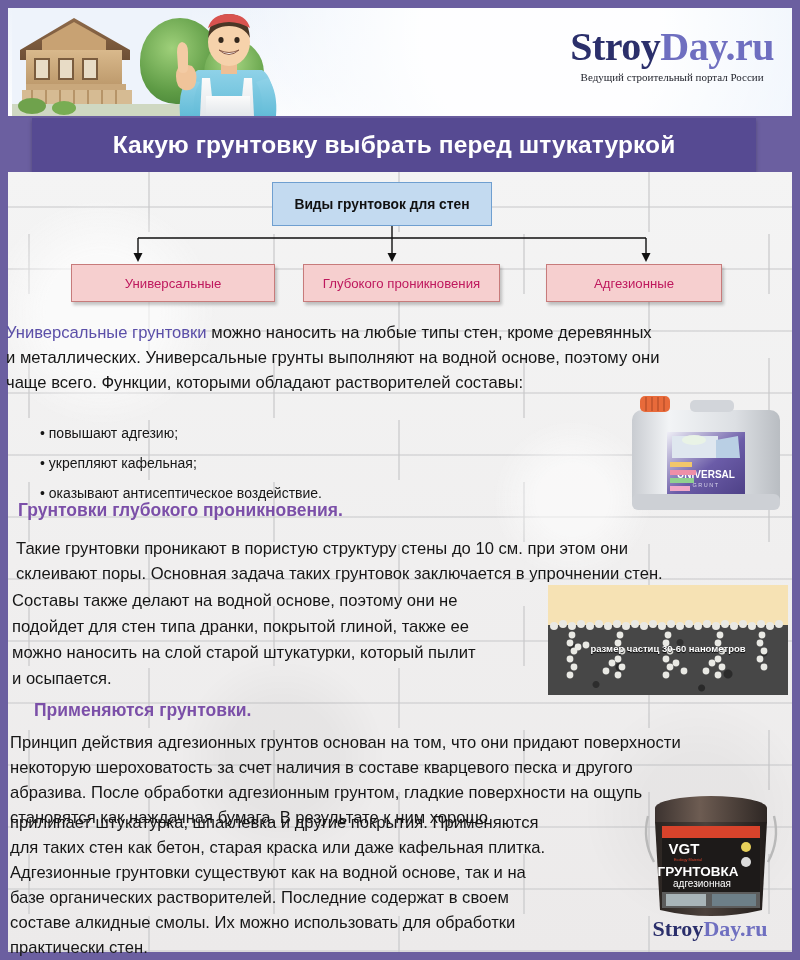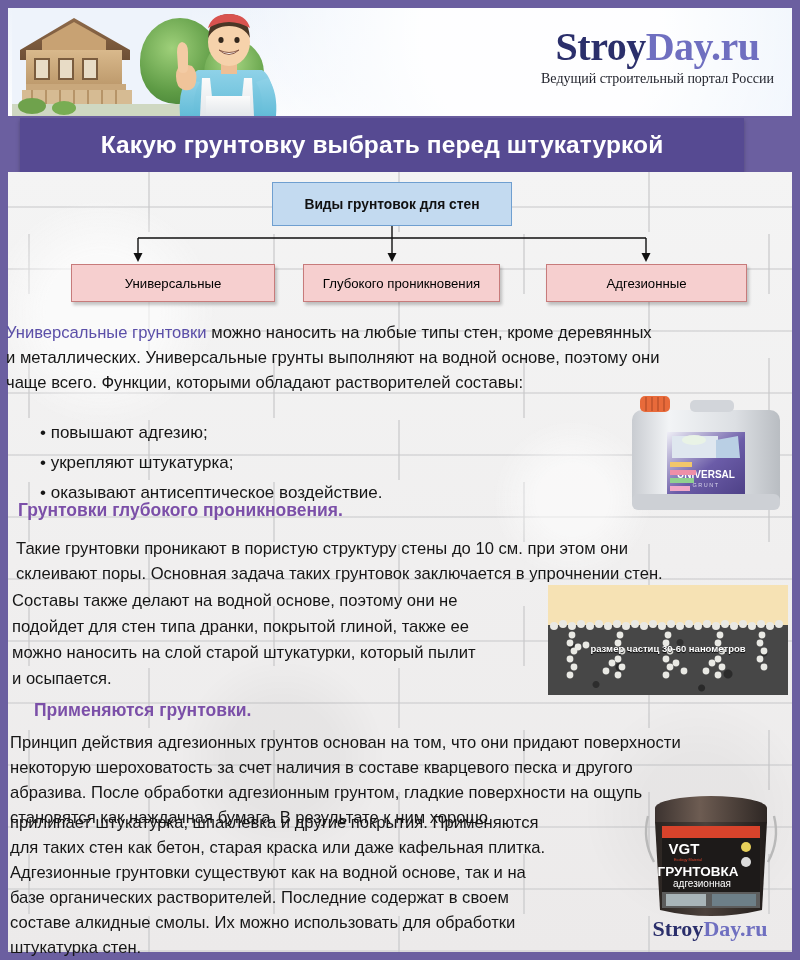--- a/index.html
+++ b/index.html
@@ -49,26 +49,26 @@
   }
   .logo-main{
     font-family:"Liberation Serif", serif;
     font-weight:700;font-size:40px;line-height:42px;
     letter-spacing:-.5px;white-space:nowrap;
   }
   .logo-main .s1{color:#2b2f6b;}
   .logo-main .s2{color:#6f6fc0;}
   .logo-sub{
     font-family:"Liberation Serif", serif;
-    font-size:14px;color:#23252e;margin-top:3px;white-space:nowrap;
+    font-size:11px;color:#23252e;margin-top:3px;white-space:nowrap;
   }
 
   
   .titlebar{
-    position:absolute;left:20px;top:118px;
+    position:absolute;left:32px;top:118px;
     width:724px;height:54px;
     background:#564a92;
     display:flex;align-items:center;justify-content:center;
     box-shadow:0 2px 4px rgba(0,0,0,.25);
   }
   .titlebar h1{
     margin:0;color:#fff;font-size:24.5px;font-weight:700;
     letter-spacing:.1px;white-space:nowrap;
     font-family:"Liberation Sans", sans-serif;
   }
@@ -100,49 +100,49 @@
 
   
   .diagram{position:absolute;left:0;top:0;width:784px;height:140px;}
   .dg-box{
     position:absolute;box-sizing:border-box;
     display:flex;align-items:center;justify-content:center;
     text-align:center;font-size:13.5px;color:#111;
     font-family:"Liberation Sans", sans-serif;
   }
   .dg-root{
-    left:264px;top:10px;width:240px;height:44px;
+    left:264px;top:10px;width:220px;height:44px;
     background:#c3daf0;border:1px solid #6f9fd0;
     font-weight:700;font-size:13.8px;
   }
   .dg-leaf{
     height:38px;background:#f6cfcf;border:1.6px solid #c77b7b;
     box-shadow:2px 3px 3px rgba(0,0,0,.22);
-    font-size:13.2px;color:#000000;
+    font-size:13.2px;color:#be185d;
   }
   .dg-l1{left:63px;top:92px;width:204px;}
   .dg-l2{left:295px;top:92px;width:197px;}
-  .dg-l3{left:538px;top:92px;width:201px;}
+  .dg-l3{left:538px;top:92px;width:176px;}
   .diagram svg{position:absolute;left:0;top:0;}
 
   
   .txt{
     position:absolute;
     color:#161616;
     font-family:"Liberation Sans", sans-serif;
     font-size:16.6px;
     line-height:25px;
   }
   .hl{color:#5b4fa8;}
   .head{
     position:absolute;
     color:#7b4fa8;font-weight:700;font-size:17.5px;
     font-family:"Liberation Sans", sans-serif;
   }
-  .bullets{position:absolute;font-size:17px;line-height:30px;color:#161616;}
+  .bullets{position:absolute;font-size:14px;line-height:30px;color:#161616;}
   .bullets div{white-space:nowrap;}
 
   .p1{left:6px;top:320px;width:772px;}
   .p1 .ln{white-space:nowrap;}
   .blist{left:40px;top:418px;}
   .h-deep{left:18px;top:500px;}
   .p2{left:16px;top:536px;width:768px;}
   .p2 .ln{white-space:nowrap;}
   .p3{left:12px;top:588px;width:540px;line-height:26px;}
   .h-adh{left:34px;top:700px;}
@@ -355,21 +355,21 @@
   <div class="txt p1">
     <div class="ln">
       <span class="hl">Универсальные грунтовки</span><span> можно наносить на любые типы стен, кроме деревянных</span>
     </div>
     <div class="ln">и металлических. Универсальные грунты выполняют на водной основе, поэтому они</div>
     <div class="ln">чаще всего. Функции, которыми обладают растворителей составы:</div>
   </div>
 
   <div class="bullets blist">
     <div>• повышают адгезию;</div>
-    <div>• укрепляют штукатурка;</div>
+    <div>• укрепляют кафельная;</div>
     <div>• оказывают антисептическое воздействие.</div>
   </div>
 
   <svg class="canister" viewBox="0 0 170 120">
     <defs>
       <linearGradient id="can" x1="0" y1="0" x2="1" y2="0">
         <stop offset="0" stop-color="#c9ccd1"></stop>
           <stop offset=".25" stop-color="#f2f4f6"></stop>
         <stop offset=".7" stop-color="#dcdfe3"></stop>
           <stop offset="1" stop-color="#b9bdc2"></stop>
@@ -511,21 +511,21 @@
     <div class="ln">абразива. После обработки адгезионным грунтом, гладкие поверхности на ощупь</div>
     <div class="ln">становятся как наждачная бумага. В результате к ним хорошо</div>
   </div>
 
   <div class="txt p5">
     <div class="ln">прилипает штукатурка, шпаклевка и другие покрытия. Применяются</div>
     <div class="ln">для таких стен как бетон, старая краска или даже кафельная плитка.</div>
     <div class="ln">Адгезионные грунтовки существуют как на водной основе, так и на</div>
     <div class="ln">базе органических растворителей. Последние содержат в своем</div>
     <div class="ln">составе алкидные смолы. Их можно использовать для обработки</div>
-    <div class="ln">штукатурка стен.</div>
+    <div class="ln">практически стен.</div>
   </div>
 
   <svg class="bucket" viewBox="0 0 150 128">
     <defs>
       <linearGradient id="lid" x1="0" y1="0" x2="1" y2="0">
         <stop offset="0" stop-color="#3c3330"></stop>
           <stop offset=".4" stop-color="#6d5c52"></stop>
         <stop offset="1" stop-color="#2e2724"></stop>
       </linearGradient>
       <linearGradient id="body" x1="0" y1="0" x2="1" y2="0">

